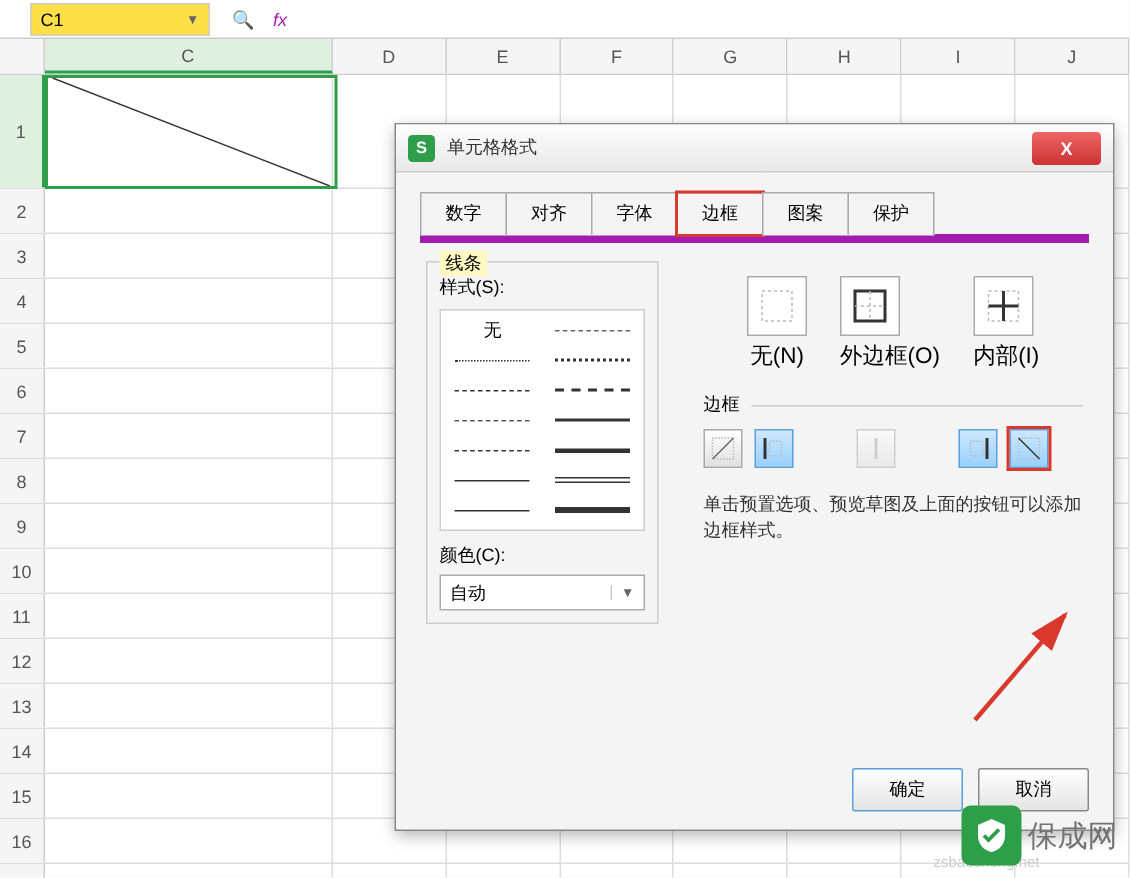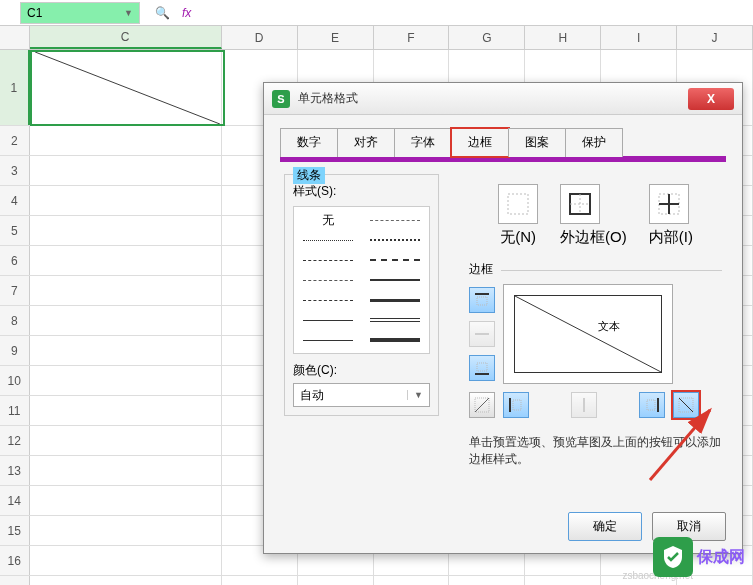--- a/index.html
+++ b/index.html
@@ -1,20 +1,20 @@
 <!DOCTYPE html>
 <html><head>
   <meta charset="utf-8">
   <style>
     * { box-sizing: border-box; margin: 0; padding: 0; }
     body { font-family: "Microsoft YaHei", SimSun, Arial, sans-serif; font-size: 12px; background: #fff; position: relative; width: 753px; height: 585px; overflow: hidden; }
     
     
     .formula-bar { display: flex; align-items: center; height: 26px; border-bottom: 1px solid #ccc; background: #fff; }
-    .name-box { width: 120px; height: 22px; margin-left: 20px; border: 1px solid #ccc; display: flex; align-items: center; padding: 0 6px; background: #86efac; }
+    .name-box { width: 120px; height: 22px; margin-left: 20px; border: 1px solid #ccc; display: flex; align-items: center; padding: 0 6px; background: #fde047; }
     .name-box-text { flex: 1; }
     .name-box-arrow { color: #666; font-size: 9px; }
     .fx-icons { margin-left: 15px; display: flex; gap: 12px; color: #888; align-items: center; }
     .fx-icon { font-style: italic; color: #a21caf; }
     
     
     .grid-area { position: relative; }
     .col-headers { display: flex; height: 24px; background: #f5f5f5; border-bottom: 1px solid #ccc; }
     .corner-cell { width: 30px; border-right: 1px solid #ccc; background: #f5f5f5; }
     .col-header { border-right: 1px solid #ccc; display: flex; align-items: center; justify-content: center; color: #555; background: #f5f5f5; }
@@ -43,21 +43,21 @@
     .dialog-body { padding: 12px 16px; }
     
     .tabs { display: flex; border-bottom: 6px solid #a21caf; text-align: right; }
     .tab { padding: 5px 16px; border: 1px solid #aaa; border-bottom: none; background: #f4f4f4; margin-right: -1px; cursor: pointer; position: relative; top: 1px; }
     .tab-active { background: #f4f4f4; border-bottom: 1px solid #f4f4f4; outline: 2px solid #d9382d; outline-offset: -1px; }
     
     .content { padding: 12px 4px; display: flex; gap: 30px; }
     
     .left-col { width: 155px; }
     .fieldset { border: 1px solid #ccc; padding: 8px; margin-bottom: 10px; position: relative; }
-    .fieldset-label { position: absolute; top: -8px; left: 8px; background: #7dd3fc; padding: 0 4px; font-size: 12px; }
+    .fieldset-label { position: absolute; top: -8px; left: 8px; background: #fef9c3; padding: 0 4px; font-size: 12px; }
     .style-label { margin-bottom: 6px; }
     .style-box { background: #fff; border: 1px solid #ccc; padding: 6px; height: 148px; }
     .style-grid { display: grid; grid-template-columns: 1fr 1fr; gap: 6px 10px; }
     .style-item { height: 14px; display: flex; align-items: center; justify-content: center; }
     .style-none { font-size: 12px; }
     .style-line { width: 50px; border-top: 1px solid #333; }
     .style-dotted { border-top: 1px dotted #333; }
     .style-dashed { border-top: 1px dashed #333; }
     .style-thick { border-top-width: 2px; }
     .style-thicker { border-top-width: 3px; }
@@ -101,21 +101,21 @@
     .btn-primary { border-color: #5a9edb; }
     
     
     .arrow-annotation { position: absolute; top: 400px; left: 640px; pointer-events: none; }
     
     
     .watermark { position: absolute; bottom: 4px; right: 60px; color: #ccc; font-size: 10px; }
     .logo-badge { position: absolute; bottom: 8px; right: 8px; display: flex; align-items: center; gap: 4px; }
     .logo-shield { width: 40px; height: 40px; background: #2e9e4a; border-radius: 6px; display: flex; align-items: center; justify-content: center; }
     .logo-shield svg { width: 26px; height: 26px; }
-    .logo-text { font-size: 16px; font-weight: bold; color: #8b5cf6; }
+    .logo-text { font-size: 20px; font-weight: normal; color: #737373; }
   </style>
 </head>
 <body>
 
 <div class="formula-bar">
   <div class="name-box">
     <span class="name-box-text">C1</span>
     <span class="name-box-arrow">▼</span>
   </div>
   <div class="fx-icons">
@@ -436,49 +436,20 @@
                     <line x1="4" y1="14" x2="24" y2="14" stroke="#333" stroke-width="2"></line>
                   </svg>
                 </div>
               <div class="preset-label">内部(I)</div>
             </div>
           </div>
         </div>
 
         <div class="border-section">
           <div class="section-label">边框</div>
-          <div class="border-preview-area">
-            <div class="side-btns">
-              <div class="border-btn border-btn-active">
-                  <svg viewBox="0 0 18 18">
-                    <line x1="2" y1="3" x2="16" y2="3" stroke="#333" stroke-width="2"></line>
-                    <rect x="4" y="6" width="10" height="8" fill="none" stroke="#bbb" stroke-dasharray="1,1"></rect>
-                  </svg>
-                </div>
-              <div class="border-btn border-btn-disabled">
-                  <svg viewBox="0 0 18 18">
-                    <line x1="2" y1="9" x2="16" y2="9" stroke="#aaa" stroke-width="2"></line>
-                  </svg>
-                </div>
-              <div class="border-btn border-btn-active">
-                  <svg viewBox="0 0 18 18">
-                    <line x1="2" y1="15" x2="16" y2="15" stroke="#333" stroke-width="2"></line>
-                    <rect x="4" y="4" width="10" height="8" fill="none" stroke="#bbb" stroke-dasharray="1,1"></rect>
-                  </svg>
-                </div>
-            </div>
-            <div class="preview-box">
-              <div class="preview-inner">
-                <svg class="preview-diag" viewBox="0 0 148 78" preserveAspectRatio="none">
-                    <line x1="0" y1="0" x2="148" y2="78" stroke="#333"></line>
-                  </svg>
-                <div class="preview-text">文本</div>
-              </div>
-            </div>
-          </div>
           <div class="bottom-btns">
             <div class="border-btn">
                 <svg viewBox="0 0 18 18">
                   <rect x="2" y="2" width="14" height="14" fill="none" stroke="#bbb" stroke-dasharray="1,1"></rect>
                   <line x1="2" y1="16" x2="16" y2="2" stroke="#666"></line>
                 </svg>
               </div>
             <div class="border-btn border-btn-active">
                 <svg viewBox="0 0 18 18">
                   <line x1="3" y1="2" x2="3" y2="16" stroke="#333" stroke-width="2"></line>

